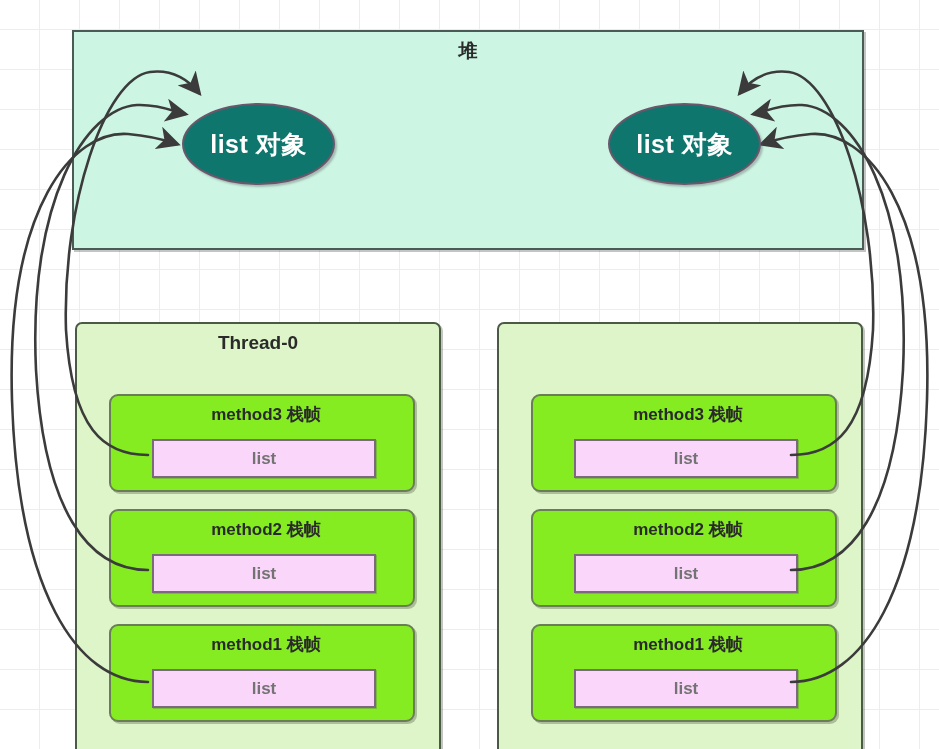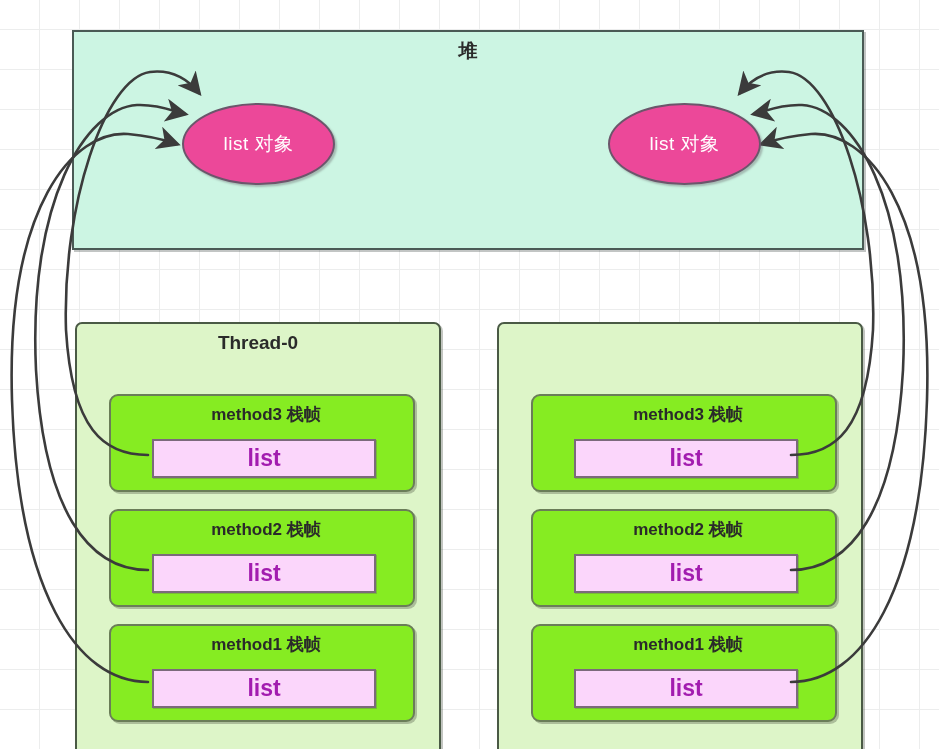--- a/index.html
+++ b/index.html
@@ -33,23 +33,23 @@
     z-index:2;
   }
   .heap-title{
     position:absolute;left:0;right:0;top:6px;text-align:center;
     font-size:19px;font-weight:bold;color:#2a2a2a;
     z-index:3;
   }
 
   .ellipse{
     position:absolute;width:149px;height:78px;top:103px;
-    background:#ec4899;border:2px solid #6b566b;border-radius:50%;
+    background:#0f766e;border:2px solid #6b566b;border-radius:50%;
     display:flex;align-items:center;justify-content:center;
-    color:#ffffff;font-size:19px;font-weight:normal;
+    color:#ffffff;font-size:25px;font-weight:bold;
     letter-spacing:.5px;
     box-shadow:2px 2px 2px rgba(90,80,90,.35);
     z-index:6;
   }
   .ellipse.left{left:182px;}
   .ellipse.right{left:608px;}
 
   .thread{
     top:322px;width:366px;height:530px;
     background:#ddf5c8;border:2px solid #4a5a45;border-radius:7px;
@@ -69,21 +69,21 @@
     box-shadow:2px 2px 0 rgba(80,90,70,.35);
   }
   .frame-title{
     position:absolute;left:8px;right:0;top:7px;text-align:center;
     font-size:17px;font-weight:bold;color:#2a2a2a;
   }
   .slot{
     position:absolute;left:41px;top:43px;width:220px;height:35px;
     background:#fbd6fb;border:2px solid #7b6a7b;
     display:flex;align-items:center;justify-content:center;
-    font-size:23px;font-weight:bold;color:#a21caf;
+    font-size:17px;font-weight:bold;color:#737373;
     box-shadow:1px 1px 0 rgba(90,80,90,.3);
   }
 </style>
 </head>
 <body>
 
 <div id="grid"></div>
 
 <div id="stage">
 

